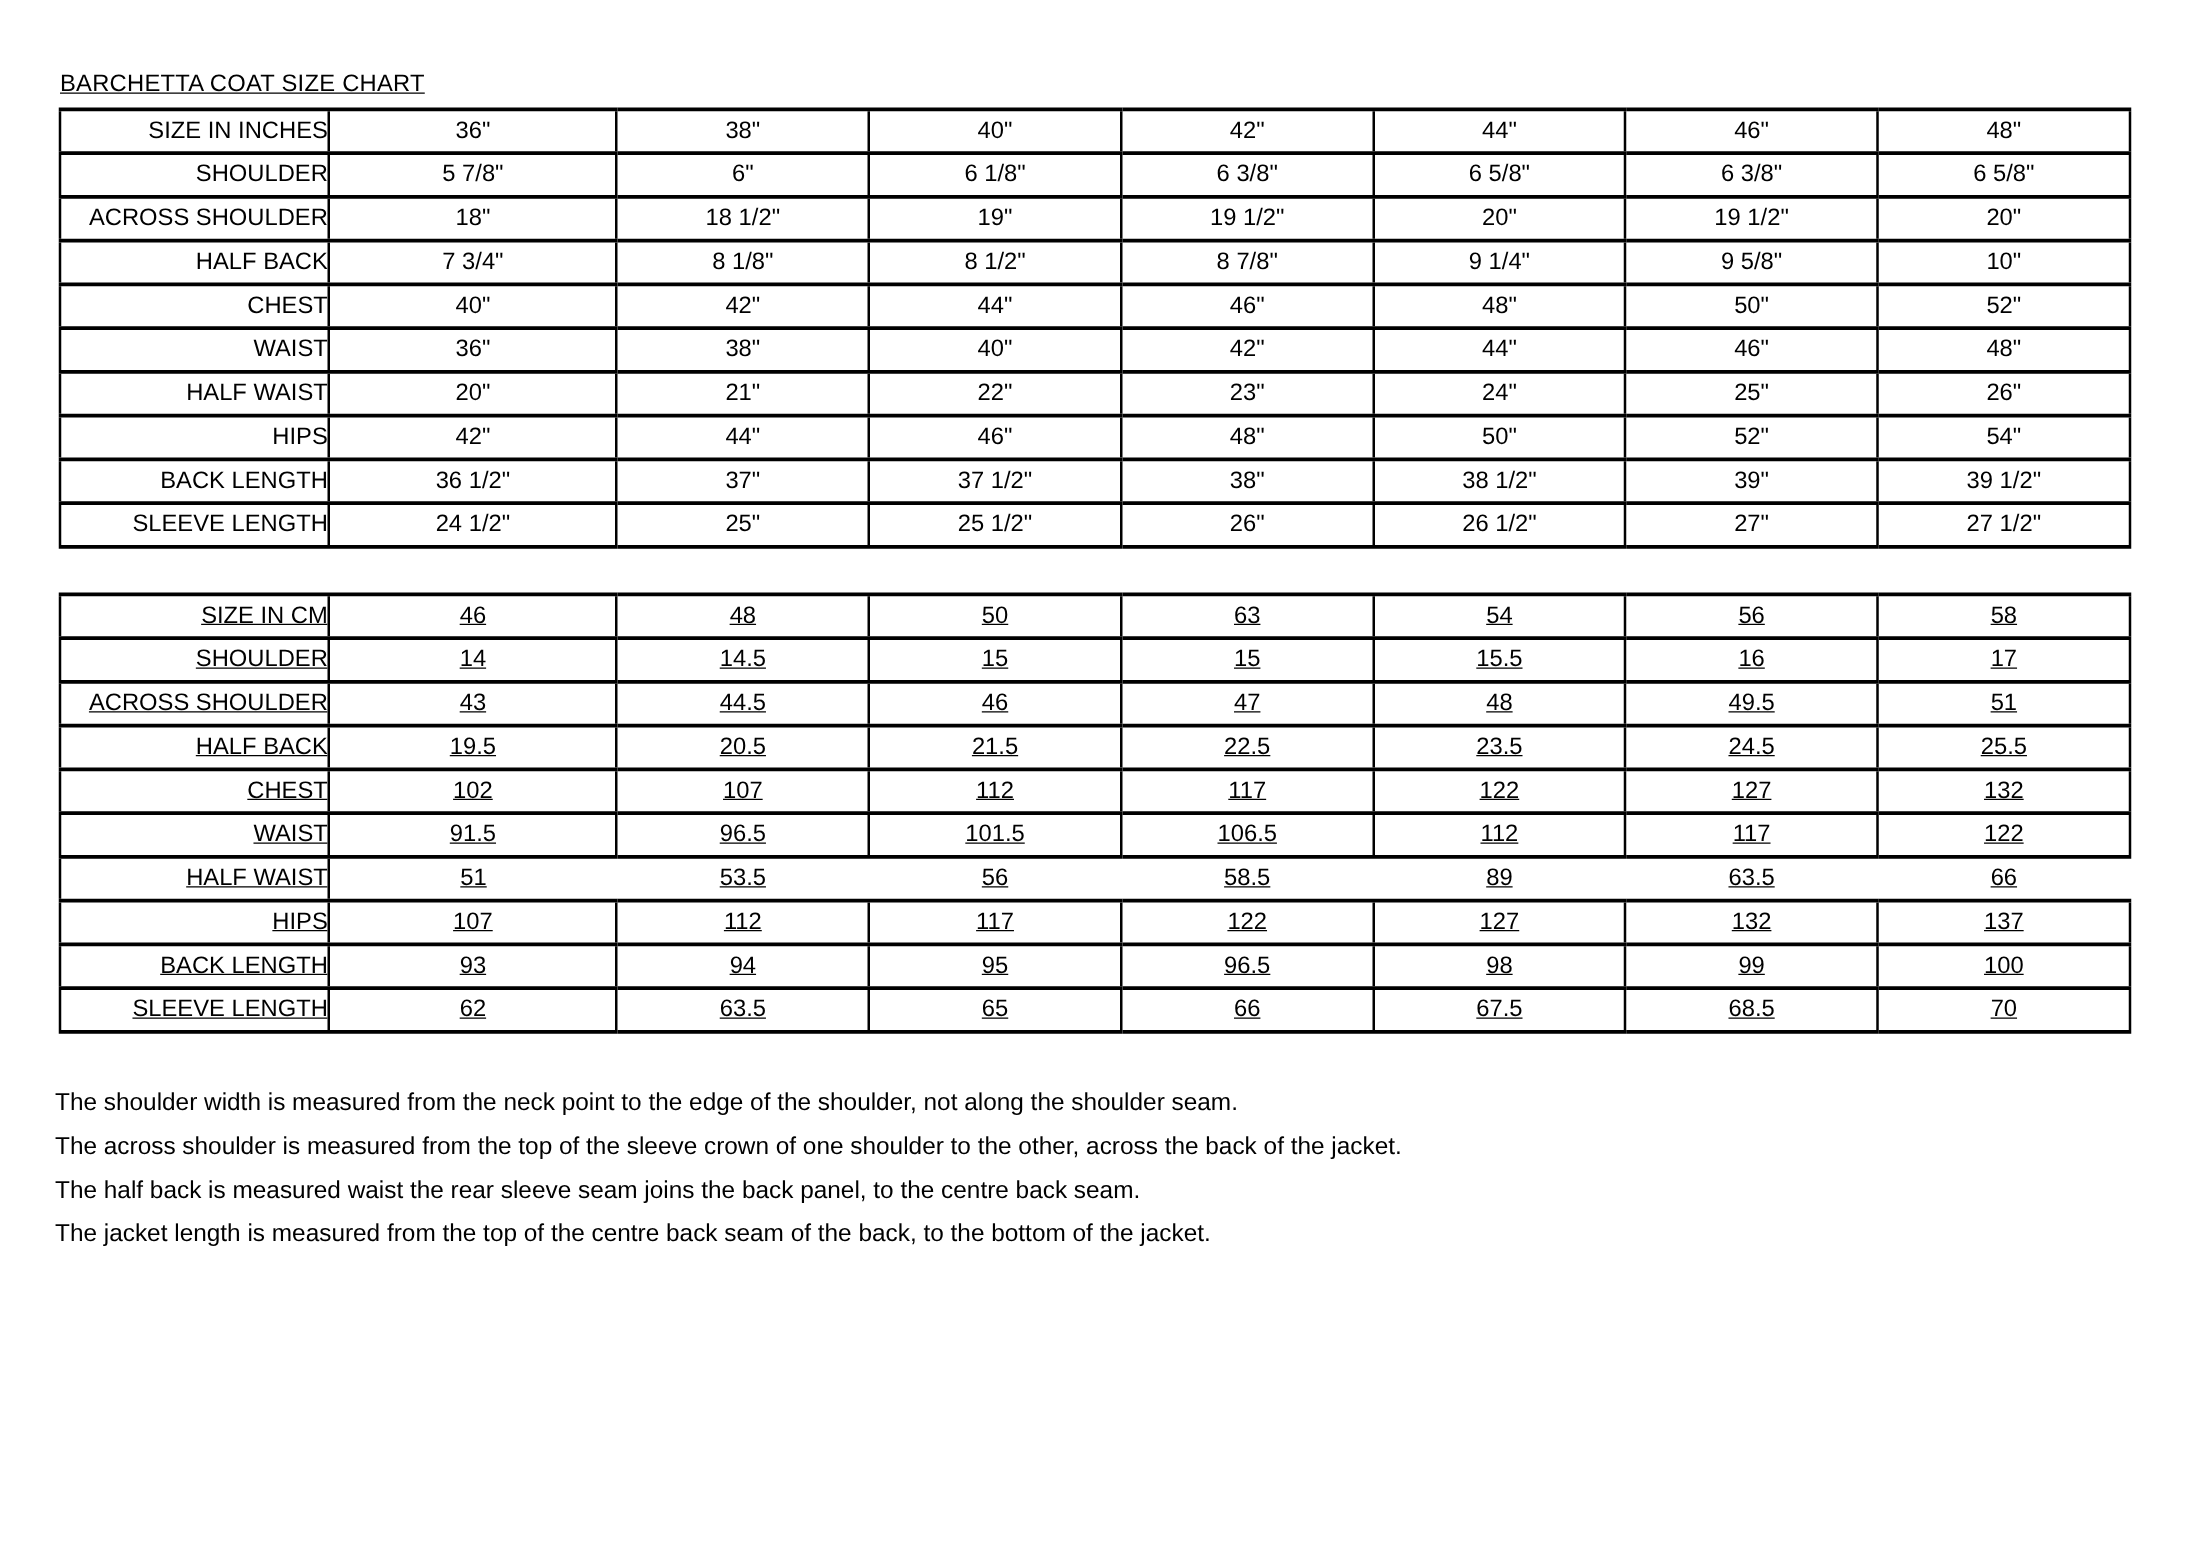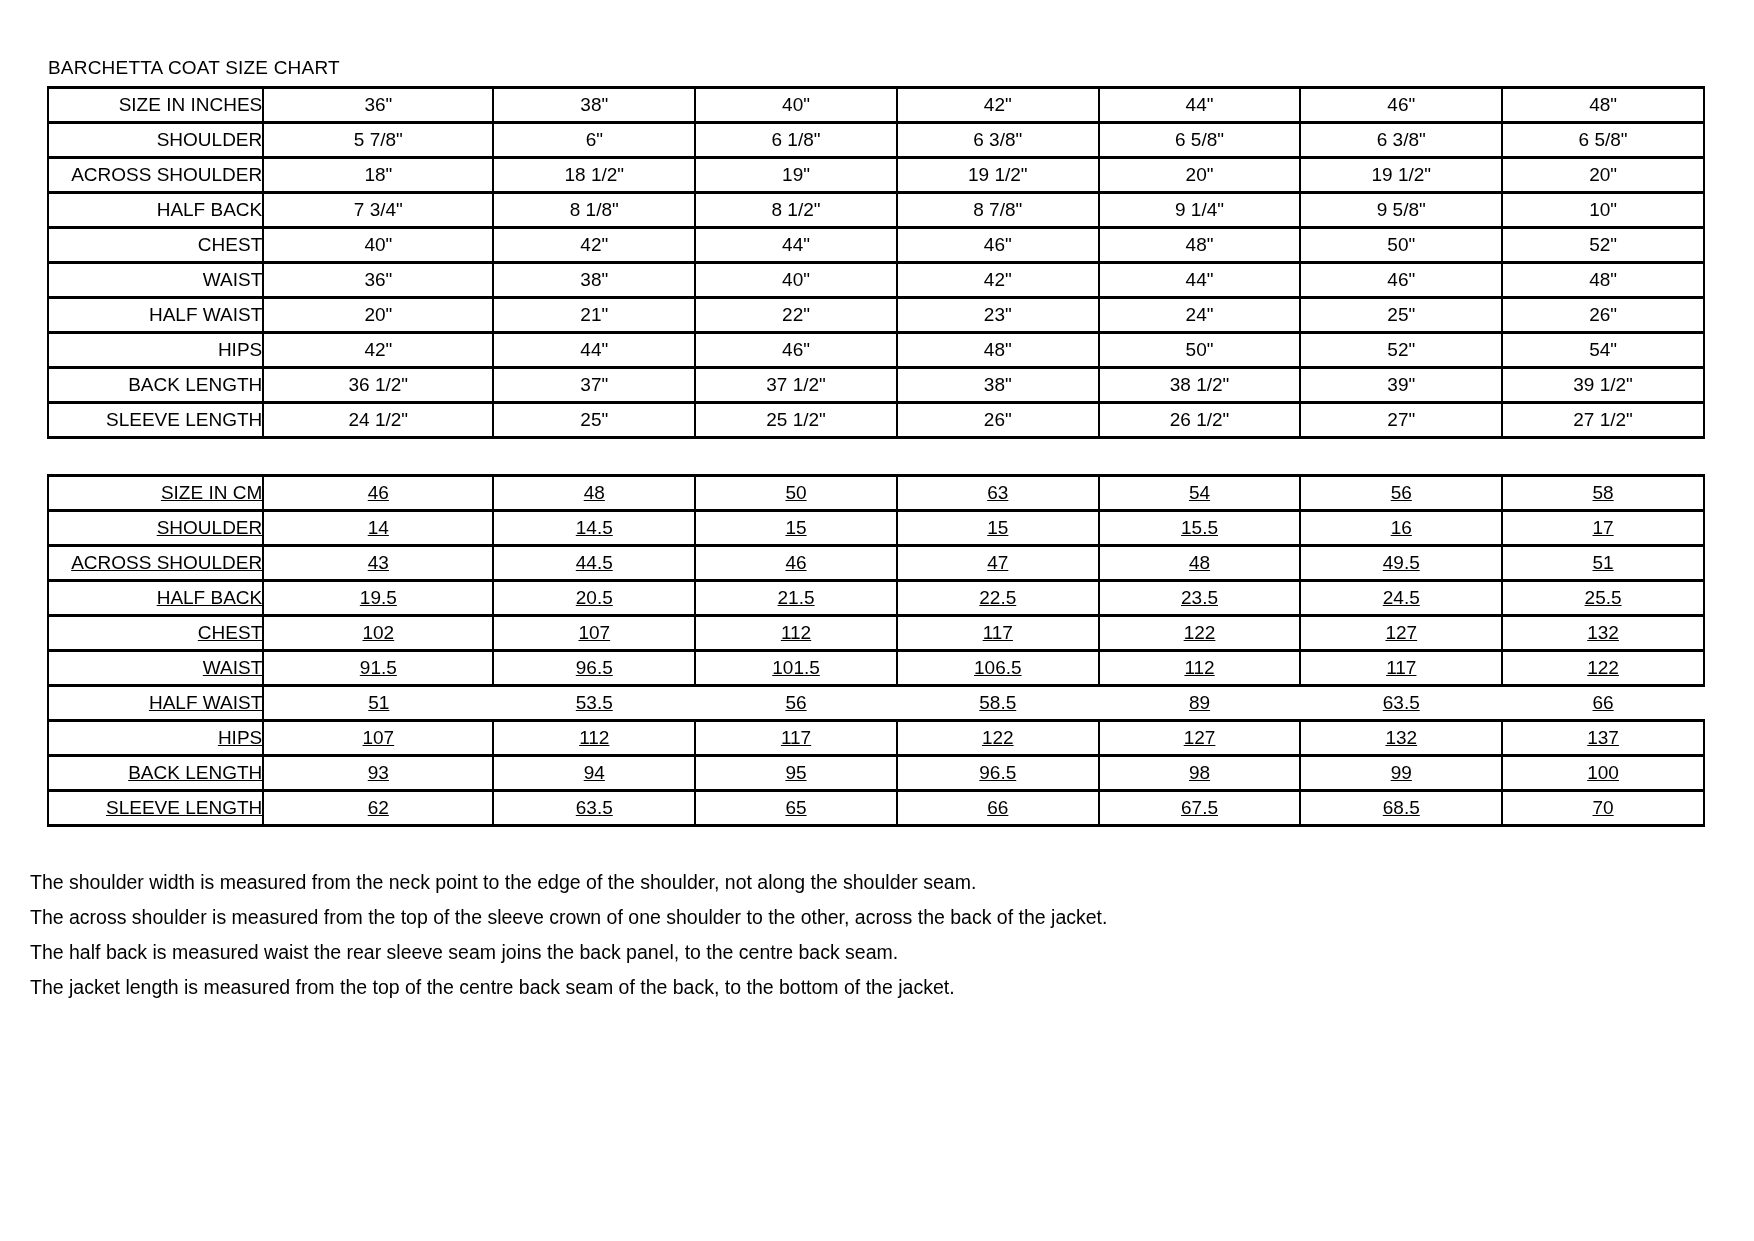--- a/index.html
+++ b/index.html
@@ -9,20 +9,21 @@
     color: #000000;
     font-family: "Liberation Sans", "DejaVu Sans", sans-serif;
     position: relative;
   }
   .doc-title {
     position: absolute;
     left: 48px; top: 57px;
     font-size: 19px;
     letter-spacing: 0.2px;
     white-space: nowrap;
+    text-decoration: underline;
   }
   table.size-table {
     position: absolute;
     left: 47px;
     width: 1658px;
     border-collapse: collapse;
     table-layout: fixed;
   }
   #table-inches { top: 86px; }
   #table-cm     { top: 474px; text-decoration: underline; }
@@ -41,21 +42,21 @@
     overflow: hidden;
     white-space: nowrap;
   }
   .size-table th { text-align: right; padding-left: 5px; }
   .size-table td { text-align: center; }
   
   .size-table tr.merged td { border-left-width: 0; border-right-width: 0; }
   .size-table tr.merged td:first-of-type { border-left-width: 2px; }
   .notes {
     position: absolute;
-    left: 30px; top: 869px;
+    left: 44px; top: 869px;
     width: 1400px;
   }
   .note {
     margin: 0 0 8px 0;
     font-size: 19.5px;
     line-height: 27px;
     white-space: nowrap;
   }
 </style>
 </head>

